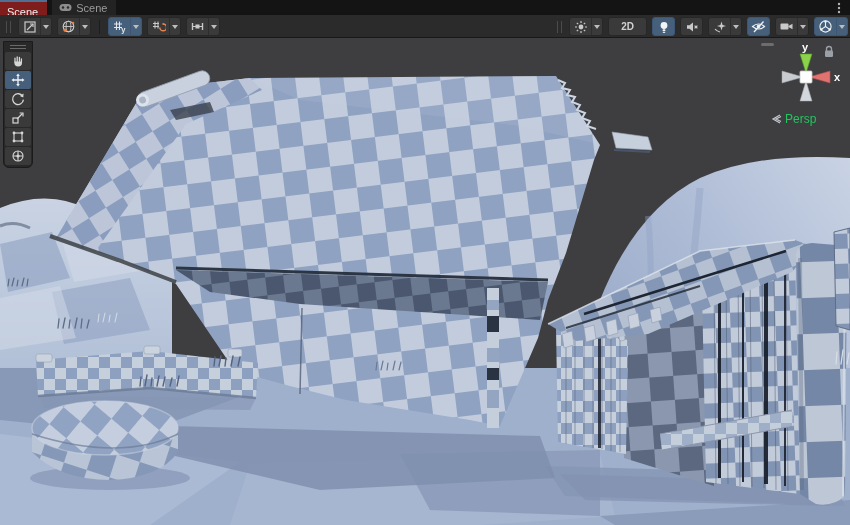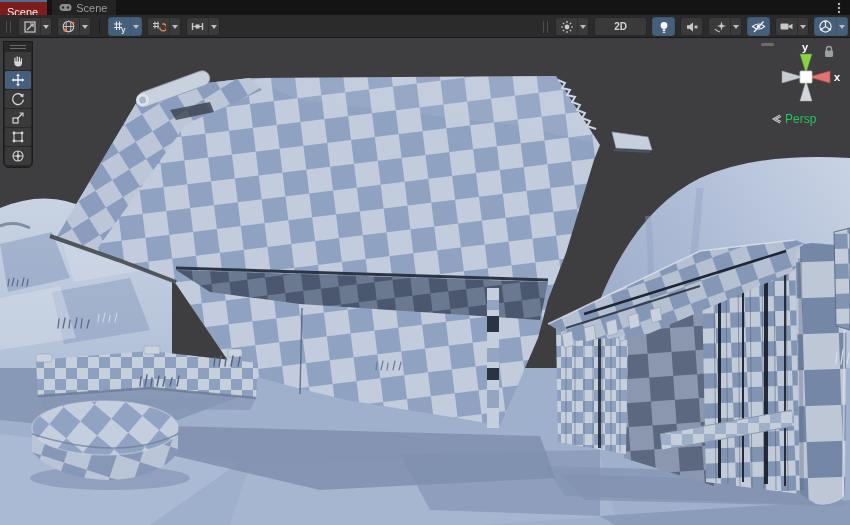--- a/index.html
+++ b/index.html
@@ -28,21 +28,21 @@
   #tb-right{position:absolute;right:2px;top:2px;}
   .grip{width:5px;height:12px;border-left:1px solid #4c4c4c;border-right:1px solid #4c4c4c;margin:0 2px;}
   .sep{width:1px;height:14px;background:#1d1d1d;margin:0 3px;}
   .btn{display:flex;align-items:center;height:19px;background:#3a3a3a;border:1px solid #272727;
        border-radius:3px;overflow:hidden;}
   .btn .ic{width:21px;height:17px;display:flex;align-items:center;justify-content:center;}
   .btn .caret{width:11px;height:17px;display:flex;align-items:center;justify-content:center;border-left:1px solid #2d2d2d;}
   .caret i{display:block;width:0;height:0;border-left:3.5px solid transparent;border-right:3.5px solid transparent;border-top:4px solid #bdbdbd;}
   .btn.active{background:var(--accent);border-color:#3c5673;}
   .btn.active .caret{border-left-color:#3c5673;}
-  .btn-2d{font-size:10px;font-weight:bold;color:#d2d2d2;padding:0 19px;}
+  .btn-2d{font-size:10px;font-weight:bold;color:#d2d2d2;padding:0 12px;}
 
   
   #tools{position:absolute;left:3px;top:41px;width:30px;background:#282828;border:1px solid #1b1b1b;
          border-radius:0 0 6px 6px;padding:1px;}
   #tools .handle{height:8px;display:flex;flex-direction:column;align-items:center;justify-content:center;gap:2px;}
   #tools .handle b{display:block;width:16px;height:1px;background:#6a6a6a;}
   .tool{width:26px;height:18px;margin:1px auto;background:#3a3a3a;border-radius:2px;
         display:flex;align-items:center;justify-content:center;}
   .tool.active{background:var(--accent);}
 

